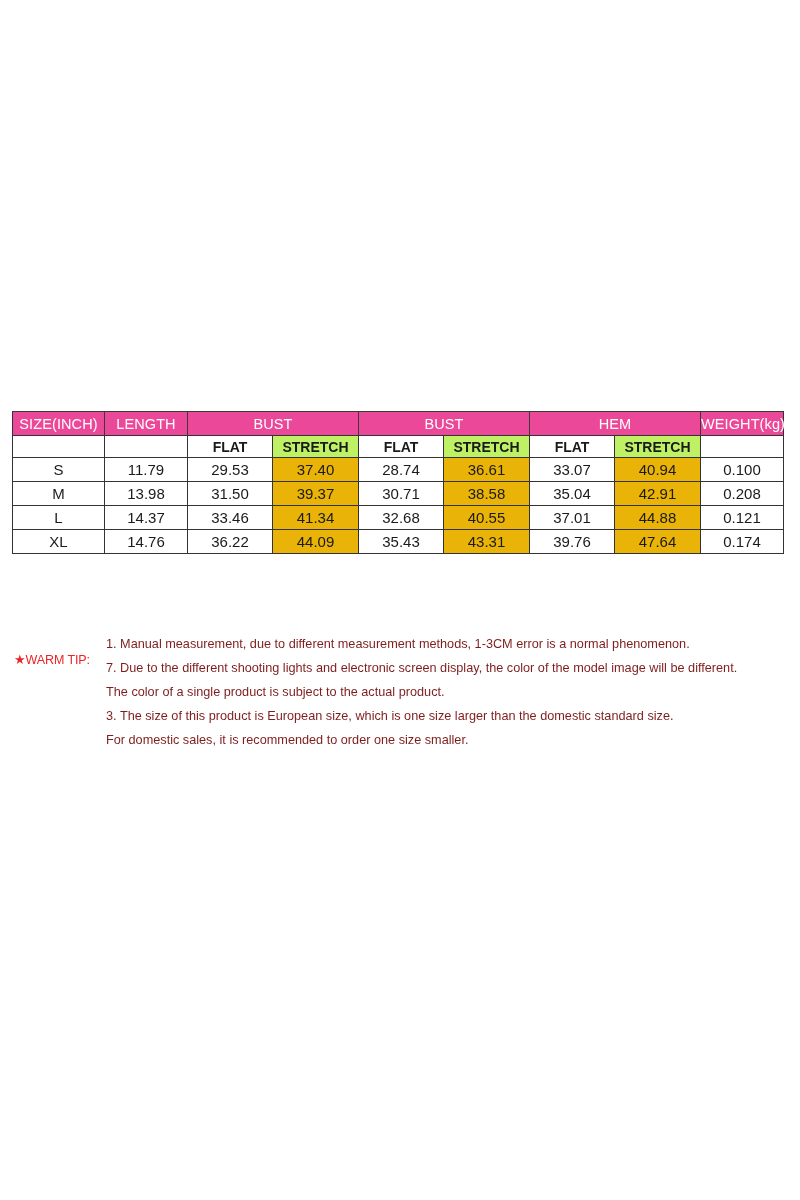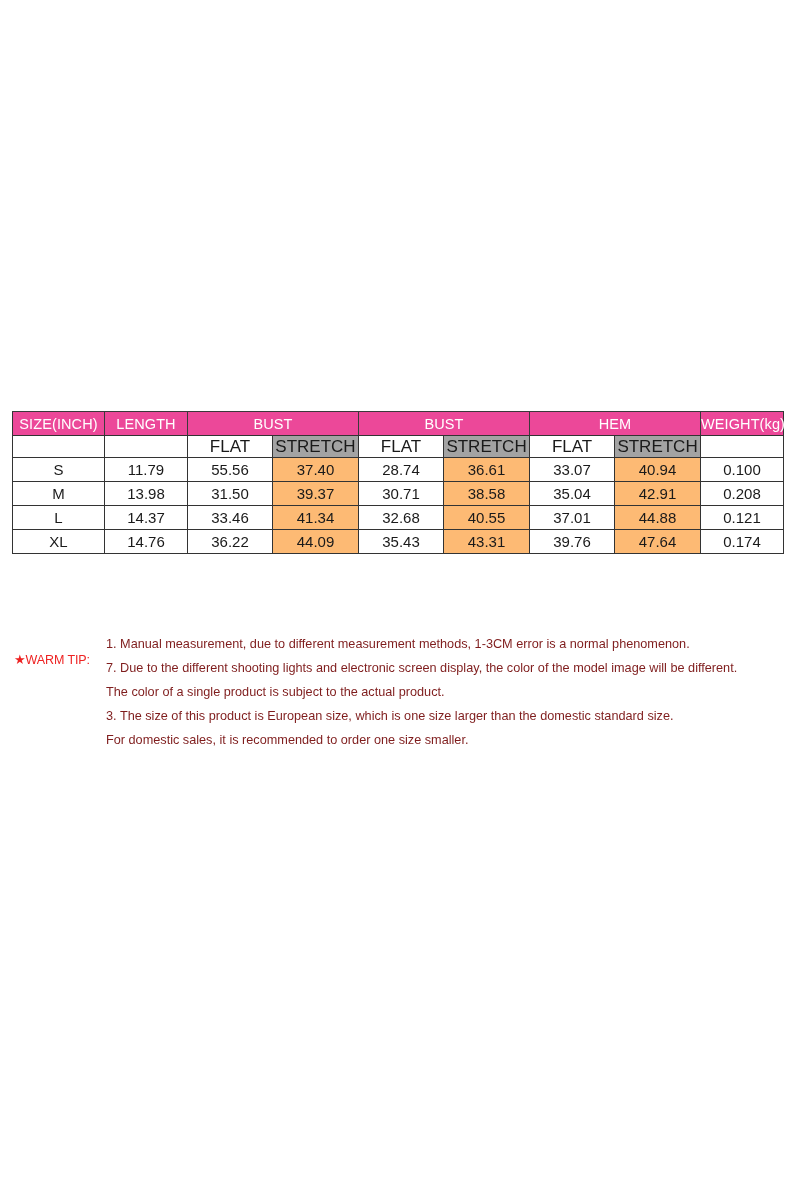--- a/index.html
+++ b/index.html
@@ -47,36 +47,36 @@
     letter-spacing: 0.1px;
     border-color: #3a3a3a;
     border-bottom-color: #333333;
   }
   tr.head-main > th.edge-l { border-left-color: #333333; }
   tr.head-main > th.edge-r { border-right-color: #333333; margin-top: 16px; }
 
   
   tr.head-sub > td {
     background: #ffffff;
-    font-size: 17px;
-    font-weight: normal;
+    font-size: 14px;
+    font-weight: bold;
     height: 21px;
     color: #1a1a1a;
   }
   tr.head-sub > td.stretch {
-    background: #a3a3a3;
+    background: #bef264;
   }
 
   
   tr.data-row > td {
     font-size: 15px;
     height: 23px;
   }
   tr.data-row > td.stretch {
-    background: #fdba74;
+    background: #eab308;
   }
 
   
   col.c-size    { width: 92px; }
   col.c-length  { width: 83px; }
   col.c-flat    { width: 85px; }
   col.c-stretch { width: 86px; }
   col.c-weight  { width: 83px; }
 
   
@@ -144,21 +144,21 @@
         <td class="stretch">STRETCH</td>
         <td>FLAT</td>
         <td class="stretch">STRETCH</td>
         <td></td>
       </tr>
     </thead>
     <tbody>
       <tr class="data-row">
         <td>S</td>
         <td>11.79</td>
-        <td>55.56</td>
+        <td>29.53</td>
         <td class="stretch">37.40</td>
         <td>28.74</td>
         <td class="stretch">36.61</td>
         <td>33.07</td>
         <td class="stretch">40.94</td>
         <td>0.100</td>
       </tr>
       <tr class="data-row">
         <td>M</td>
         <td>13.98</td>

